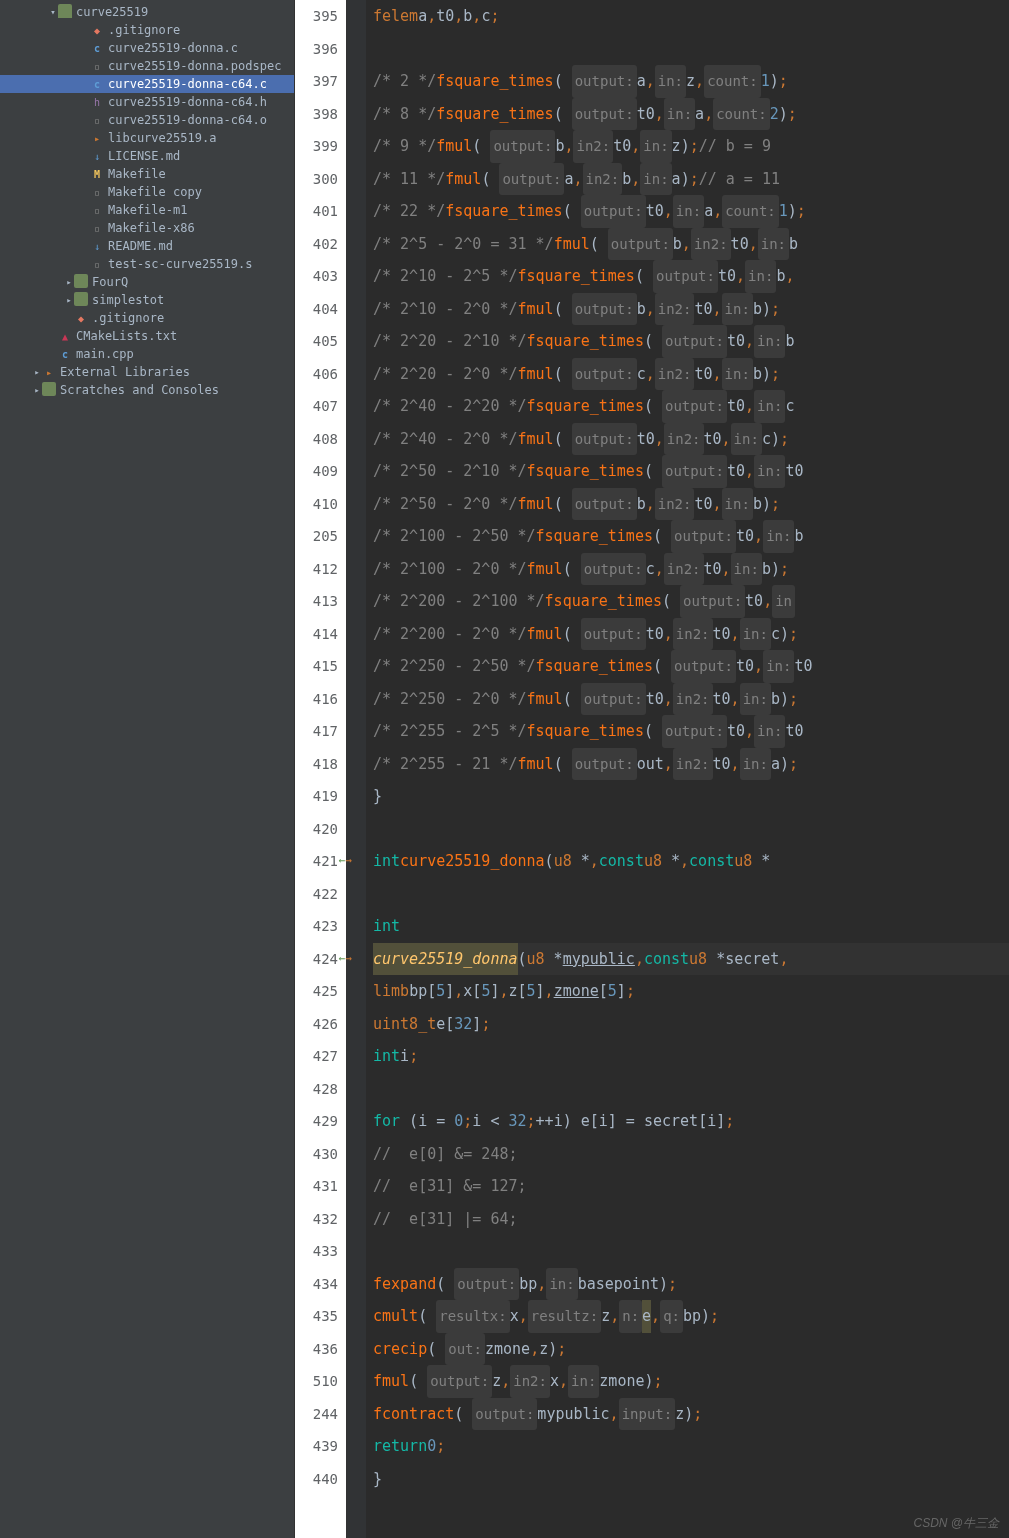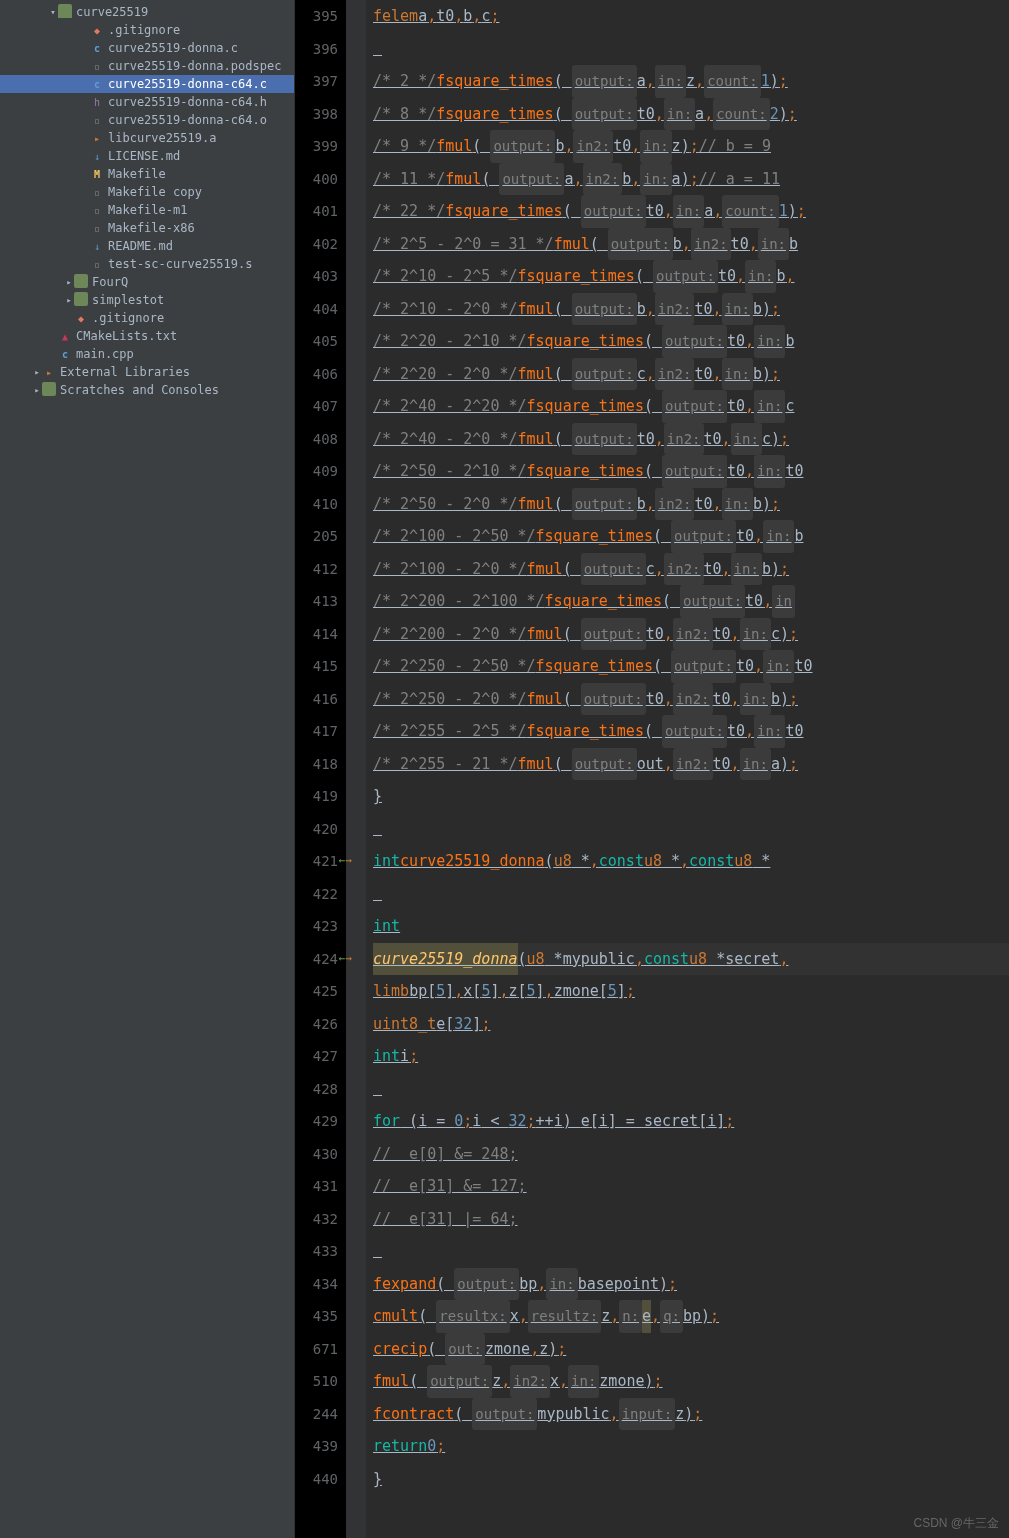--- a/index.html
+++ b/index.html
@@ -16,32 +16,32 @@
 .icon-c { color:#5e9dd6; font-weight:bold; }
 .icon-h { color:#9876aa; }
 .icon-md { color:#5e9dd6; }
 .icon-make { color:#f2c55c; font-weight:bold; }
 .icon-lib { color:#cc7832; }
 .icon-cmake { color:#c93756; }
 .icon-git { color:#e47861; }
 .label { color:inherit; }
 .indent-0{padding-left:32px;} .indent-1{padding-left:48px;} .indent-2{padding-left:64px;} .indent-3{padding-left:80px;}
 .editor { flex:1; display:flex; background:#2b2b2b; position:relative; }
-.gutter { background:#000000; width:52px; text-align:right; padding-right:8px; padding-top:0; color:#606366; font-family:'Menlo',monospace; font-size:14px; line-height:32.5px; border-right:1px solid #323232; }
+.gutter { background:#ffffff; width:52px; text-align:right; padding-right:8px; padding-top:0; color:#606366; font-family:'Menlo',monospace; font-size:14px; line-height:32.5px; border-right:1px solid #323232; }
 .gutter .ln { height:32.5px; display:flex; align-items:center; justify-content:flex-end; position:relative; }
 .gutter .mark { position:absolute; right:-14px; font-size:11px; }
 .mark-green { color:#629755; }
 .mark-red { color:#cc7832; }
 .marks-col { width:20px; background:#313335; border-right:1px solid #2b2b2b; }
-.code { flex:1; padding-left:6px; font-family:'Menlo',monospace; font-size:15px; line-height:32.5px; white-space:pre; overflow:hidden;text-decoration:underline; }
+.code { flex:1; padding-left:6px; font-family:'Menlo',monospace; font-size:15px; line-height:32.5px; white-space:pre; overflow:hidden; }
 .line { height:32.5px; display:flex; align-items:center; }
 .kw { color:#14b8a6; } .fn { color:#f97316; } .num { color:#6897bb; } .cm { color:#808080; } .id { color:#a9b7c6; } .type { color:#cc7832; } .param { background:#3b3b3b; color:#808080; padding:0 3px; border-radius:3px; font-size:14px; } .pval { color:#a9b7c6; } .punc{color:#cc7832;} .warn{background:#52503a;}
 .hl-line { background:#323232; }
 .fndef { color:#ffc66d; font-style:italic; }
-.watermark { position:absolute; bottom:6px; right:10px; color:#666; font-size:12px; font-family:sans-serif; }
+.watermark { position:absolute; bottom:6px; right:10px; color:#666; font-size:12px; font-family:sans-serif;font-style:italic; }
 </style>
 </head>
 <body>
 
 <div class="root">
   <div class="sidebar">
     <div class="tree" id="tree">
         <div class="tree-item indent-1">
           <span class="arrow">▾</span>
           <span><span class="icon icon-folder-open"></span></span>
@@ -154,21 +154,21 @@
         </div>
       </div>
   </div>
   <div class="editor">
     <div class="gutter" id="gutter">
         <div class="ln">395</div>
         <div class="ln">396</div>
         <div class="ln">397</div>
         <div class="ln">398</div>
         <div class="ln">399</div>
-        <div class="ln">400</div>
+        <div class="ln">300</div>
         <div class="ln">401</div>
         <div class="ln">402</div>
         <div class="ln">403</div>
         <div class="ln">404</div>
         <div class="ln">405</div>
         <div class="ln">406</div>
         <div class="ln">407</div>
         <div class="ln">408</div>
         <div class="ln">409</div>
         <div class="ln">410</div>
@@ -190,21 +190,21 @@
         <div class="ln">426</div>
         <div class="ln">427</div>
         <div class="ln">428</div>
         <div class="ln">429</div>
         <div class="ln">430</div>
         <div class="ln">431</div>
         <div class="ln">432</div>
         <div class="ln">433</div>
         <div class="ln">434</div>
         <div class="ln">435</div>
-        <div class="ln">671</div>
+        <div class="ln">436</div>
         <div class="ln">510</div>
         <div class="ln">244</div>
         <div class="ln">439</div>
         <div class="ln">440</div>
       </div>
     <div class="marks-col"></div>
     <div class="code" id="code"><div class="line">    <span class="type">felem</span> <span class="id">a</span><span class="punc">,</span><span class="id">t0</span><span class="punc">,</span><span class="id">b</span><span class="punc">,</span><span class="id">c</span><span class="punc">;</span></div><div class="line">&nbsp;</div><div class="line">    <span class="cm">/* 2 */</span> <span class="fn">fsquare_times</span>( <span class="param">output:</span> <span class="pval">a</span><span class="punc">,</span>  <span class="param">in:</span> <span class="pval">z</span><span class="punc">,</span>  <span class="param">count:</span> <span class="num">1</span>)<span class="punc">;</span></div><div class="line">    <span class="cm">/* 8 */</span> <span class="fn">fsquare_times</span>( <span class="param">output:</span> <span class="pval">t0</span><span class="punc">,</span>  <span class="param">in:</span> <span class="pval">a</span><span class="punc">,</span>  <span class="param">count:</span> <span class="num">2</span>)<span class="punc">;</span></div><div class="line">    <span class="cm">/* 9 */</span> <span class="fn">fmul</span>( <span class="param">output:</span> <span class="pval">b</span><span class="punc">,</span>  <span class="param">in2:</span> <span class="pval">t0</span><span class="punc">,</span>  <span class="param">in:</span> <span class="pval">z</span>)<span class="punc">;</span> <span class="cm">// b = 9</span></div><div class="line">    <span class="cm">/* 11 */</span> <span class="fn">fmul</span>( <span class="param">output:</span> <span class="pval">a</span><span class="punc">,</span>  <span class="param">in2:</span> <span class="pval">b</span><span class="punc">,</span>  <span class="param">in:</span> <span class="pval">a</span>)<span class="punc">;</span> <span class="cm">// a = 11</span></div><div class="line">    <span class="cm">/* 22 */</span> <span class="fn">fsquare_times</span>( <span class="param">output:</span> <span class="pval">t0</span><span class="punc">,</span>  <span class="param">in:</span> <span class="pval">a</span><span class="punc">,</span>  <span class="param">count:</span> <span class="num">1</span>)<span class="punc">;</span></div><div class="line">    <span class="cm">/* 2^5 - 2^0 = 31 */</span> <span class="fn">fmul</span>( <span class="param">output:</span> <span class="pval">b</span><span class="punc">,</span>  <span class="param">in2:</span> <span class="pval">t0</span><span class="punc">,</span>  <span class="param">in:</span> <span class="pval">b</span></div><div class="line">    <span class="cm">/* 2^10 - 2^5 */</span> <span class="fn">fsquare_times</span>( <span class="param">output:</span> <span class="pval">t0</span><span class="punc">,</span>  <span class="param">in:</span> <span class="pval">b</span><span class="punc">,</span></div><div class="line">    <span class="cm">/* 2^10 - 2^0 */</span> <span class="fn">fmul</span>( <span class="param">output:</span> <span class="pval">b</span><span class="punc">,</span>  <span class="param">in2:</span> <span class="pval">t0</span><span class="punc">,</span>  <span class="param">in:</span> <span class="pval">b</span>)<span class="punc">;</span></div><div class="line">    <span class="cm">/* 2^20 - 2^10 */</span> <span class="fn">fsquare_times</span>( <span class="param">output:</span> <span class="pval">t0</span><span class="punc">,</span>  <span class="param">in:</span> <span class="pval">b</span></div><div class="line">    <span class="cm">/* 2^20 - 2^0 */</span> <span class="fn">fmul</span>( <span class="param">output:</span> <span class="pval">c</span><span class="punc">,</span>  <span class="param">in2:</span> <span class="pval">t0</span><span class="punc">,</span>  <span class="param">in:</span> <span class="pval">b</span>)<span class="punc">;</span></div><div class="line">    <span class="cm">/* 2^40 - 2^20 */</span> <span class="fn">fsquare_times</span>( <span class="param">output:</span> <span class="pval">t0</span><span class="punc">,</span>  <span class="param">in:</span> <span class="pval">c</span></div><div class="line">    <span class="cm">/* 2^40 - 2^0 */</span> <span class="fn">fmul</span>( <span class="param">output:</span> <span class="pval">t0</span><span class="punc">,</span>  <span class="param">in2:</span> <span class="pval">t0</span><span class="punc">,</span>  <span class="param">in:</span> <span class="pval">c</span>)<span class="punc">;</span></div><div class="line">    <span class="cm">/* 2^50 - 2^10 */</span> <span class="fn">fsquare_times</span>( <span class="param">output:</span> <span class="pval">t0</span><span class="punc">,</span>  <span class="param">in:</span> <span class="pval">t0</span></div><div class="line">    <span class="cm">/* 2^50 - 2^0 */</span> <span class="fn">fmul</span>( <span class="param">output:</span> <span class="pval">b</span><span class="punc">,</span>  <span class="param">in2:</span> <span class="pval">t0</span><span class="punc">,</span>  <span class="param">in:</span> <span class="pval">b</span>)<span class="punc">;</span></div><div class="line">    <span class="cm">/* 2^100 - 2^50 */</span> <span class="fn">fsquare_times</span>( <span class="param">output:</span> <span class="pval">t0</span><span class="punc">,</span>  <span class="param">in:</span> <span class="pval">b</span></div><div class="line">    <span class="cm">/* 2^100 - 2^0 */</span> <span class="fn">fmul</span>( <span class="param">output:</span> <span class="pval">c</span><span class="punc">,</span>  <span class="param">in2:</span> <span class="pval">t0</span><span class="punc">,</span>  <span class="param">in:</span> <span class="pval">b</span>)<span class="punc">;</span></div><div class="line">    <span class="cm">/* 2^200 - 2^100 */</span> <span class="fn">fsquare_times</span>( <span class="param">output:</span> <span class="pval">t0</span><span class="punc">,</span>  <span class="param">in</span></div><div class="line">    <span class="cm">/* 2^200 - 2^0 */</span> <span class="fn">fmul</span>( <span class="param">output:</span> <span class="pval">t0</span><span class="punc">,</span>  <span class="param">in2:</span> <span class="pval">t0</span><span class="punc">,</span>  <span class="param">in:</span> <span class="pval">c</span>)<span class="punc">;</span></div><div class="line">    <span class="cm">/* 2^250 - 2^50 */</span> <span class="fn">fsquare_times</span>( <span class="param">output:</span> <span class="pval">t0</span><span class="punc">,</span>  <span class="param">in:</span> <span class="pval">t0</span></div><div class="line">    <span class="cm">/* 2^250 - 2^0 */</span> <span class="fn">fmul</span>( <span class="param">output:</span> <span class="pval">t0</span><span class="punc">,</span>  <span class="param">in2:</span> <span class="pval">t0</span><span class="punc">,</span>  <span class="param">in:</span> <span class="pval">b</span>)<span class="punc">;</span></div><div class="line">    <span class="cm">/* 2^255 - 2^5 */</span> <span class="fn">fsquare_times</span>( <span class="param">output:</span> <span class="pval">t0</span><span class="punc">,</span>  <span class="param">in:</span> <span class="pval">t0</span></div><div class="line">    <span class="cm">/* 2^255 - 21 */</span> <span class="fn">fmul</span>( <span class="param">output:</span> <span class="pval">out</span><span class="punc">,</span>  <span class="param">in2:</span> <span class="pval">t0</span><span class="punc">,</span>  <span class="param">in:</span> <span class="pval">a</span>)<span class="punc">;</span></div><div class="line">}</div><div class="line">&nbsp;</div><div class="line"><span class="kw">int</span> <span class="fn">curve25519_donna</span>(<span class="type">u8</span> *<span class="punc">,</span> <span class="kw">const</span> <span class="type">u8</span> *<span class="punc">,</span> <span class="kw">const</span> <span class="type">u8</span> *</div><div class="line">&nbsp;</div><div class="line"><span class="kw">int</span></div><div class="line hl-line"><span class="fndef warn">curve25519_donna</span>(<span class="type">u8</span> *<span class="id" style="text-decoration:underline">mypublic</span><span class="punc">,</span> <span class="kw">const</span> <span class="type">u8</span> *<span class="id">secret</span><span class="punc">,</span></div><div class="line">  <span class="type">limb</span> <span class="id">bp</span>[<span class="num">5</span>]<span class="punc">,</span> <span class="id">x</span>[<span class="num">5</span>]<span class="punc">,</span> <span class="id">z</span>[<span class="num">5</span>]<span class="punc">,</span> <span class="id" style="text-decoration:underline">zmone</span>[<span class="num">5</span>]<span class="punc">;</span></div><div class="line">  <span class="type">uint8_t</span> <span class="id">e</span>[<span class="num">32</span>]<span class="punc">;</span></div><div class="line">  <span class="kw">int</span> <span class="id">i</span><span class="punc">;</span></div><div class="line">&nbsp;</div><div class="line">  <span class="kw">for</span> (<span class="id">i</span> = <span class="num">0</span><span class="punc">;</span><span class="id">i</span> &lt; <span class="num">32</span><span class="punc">;</span>++<span class="id">i</span>) <span class="id">e</span>[<span class="id">i</span>] = <span class="id">secret</span>[<span class="id">i</span>]<span class="punc">;</span></div><div class="line"><span class="cm">//  e[0] &amp;= 248;</span></div><div class="line"><span class="cm">//  e[31] &amp;= 127;</span></div><div class="line"><span class="cm">//  e[31] |= 64;</span></div><div class="line">&nbsp;</div><div class="line">  <span class="fn">fexpand</span>( <span class="param">output:</span> <span class="pval">bp</span><span class="punc">,</span>  <span class="param">in:</span> <span class="pval">basepoint</span>)<span class="punc">;</span></div><div class="line">  <span class="fn">cmult</span>( <span class="param">resultx:</span> <span class="pval">x</span><span class="punc">,</span>  <span class="param">resultz:</span> <span class="pval">z</span><span class="punc">,</span>  <span class="param">n:</span> <span class="pval warn">e</span><span class="punc">,</span>  <span class="param">q:</span> <span class="pval">bp</span>)<span class="punc">;</span></div><div class="line">  <span class="fn">crecip</span>( <span class="param">out:</span> <span class="pval">zmone</span><span class="punc">,</span> <span class="pval">z</span>)<span class="punc">;</span></div><div class="line">  <span class="fn">fmul</span>( <span class="param">output:</span> <span class="pval">z</span><span class="punc">,</span>  <span class="param">in2:</span> <span class="pval">x</span><span class="punc">,</span>  <span class="param">in:</span> <span class="pval">zmone</span>)<span class="punc">;</span></div><div class="line">  <span class="fn">fcontract</span>( <span class="param">output:</span> <span class="pval">mypublic</span><span class="punc">,</span>  <span class="param">input:</span> <span class="pval">z</span>)<span class="punc">;</span></div><div class="line">  <span class="kw">return</span> <span class="num">0</span><span class="punc">;</span></div><div class="line">}</div></div>
     <div class="watermark">CSDN @牛三金</div>
   </div>
 </div>

